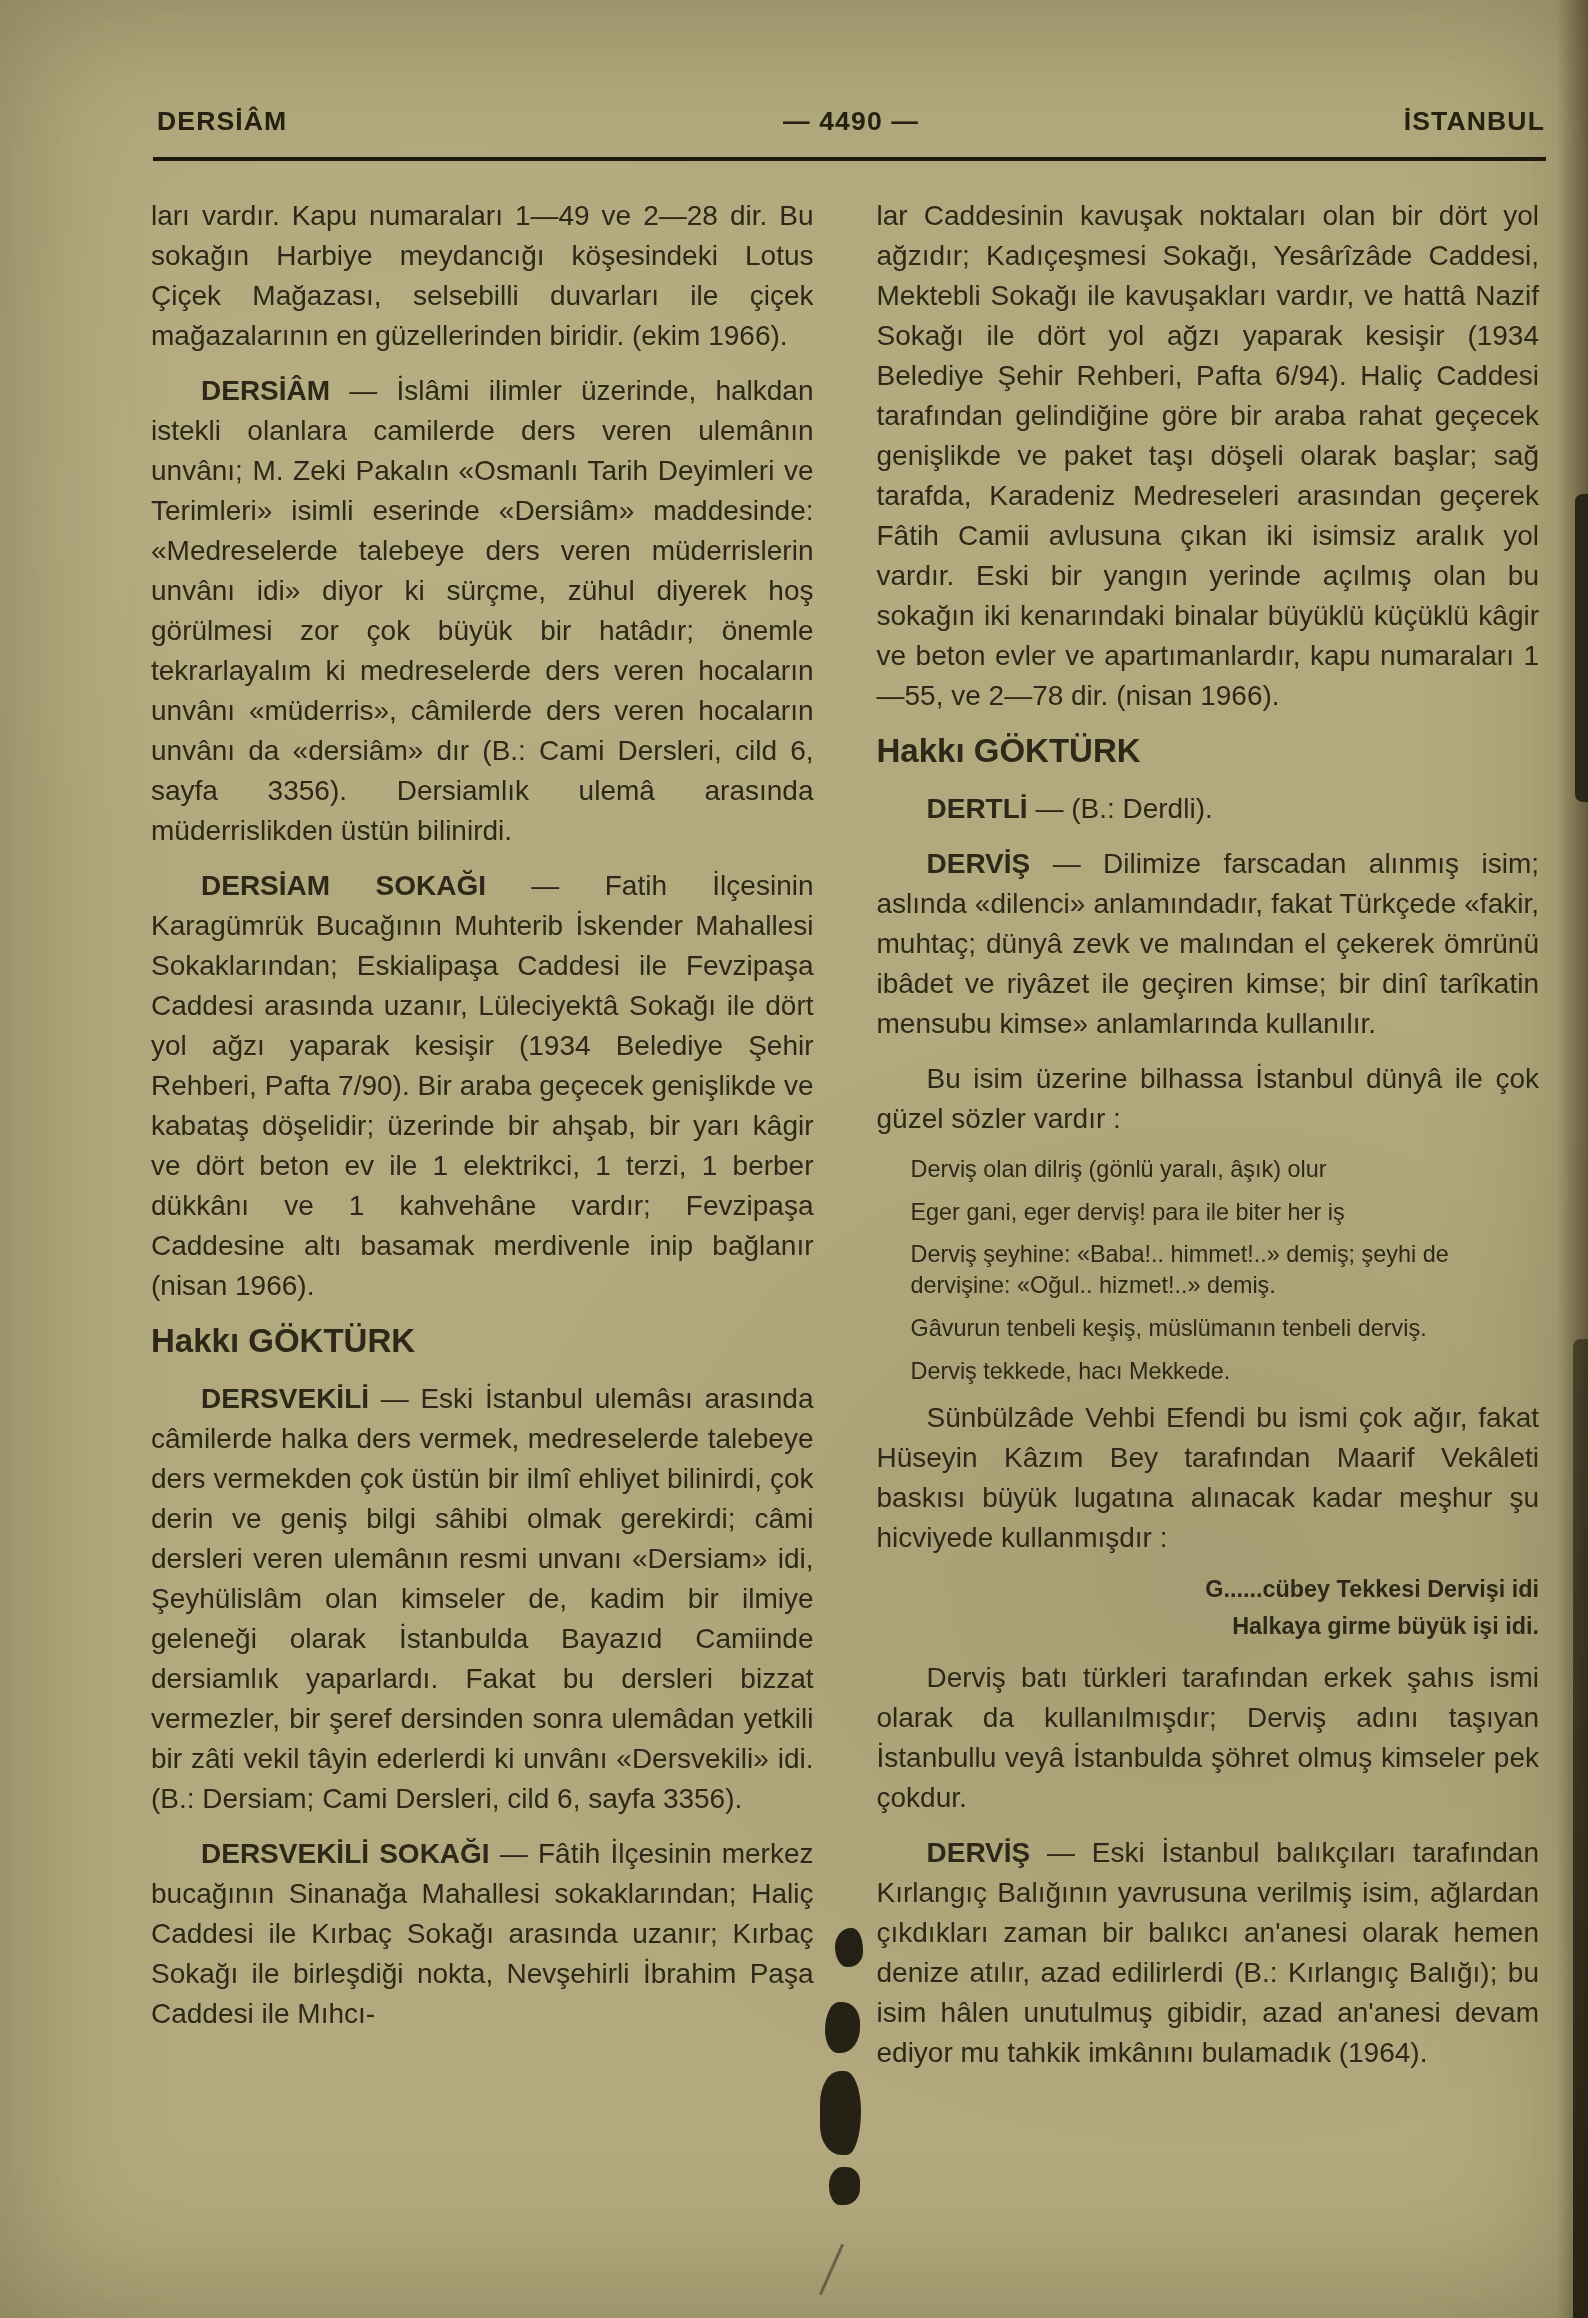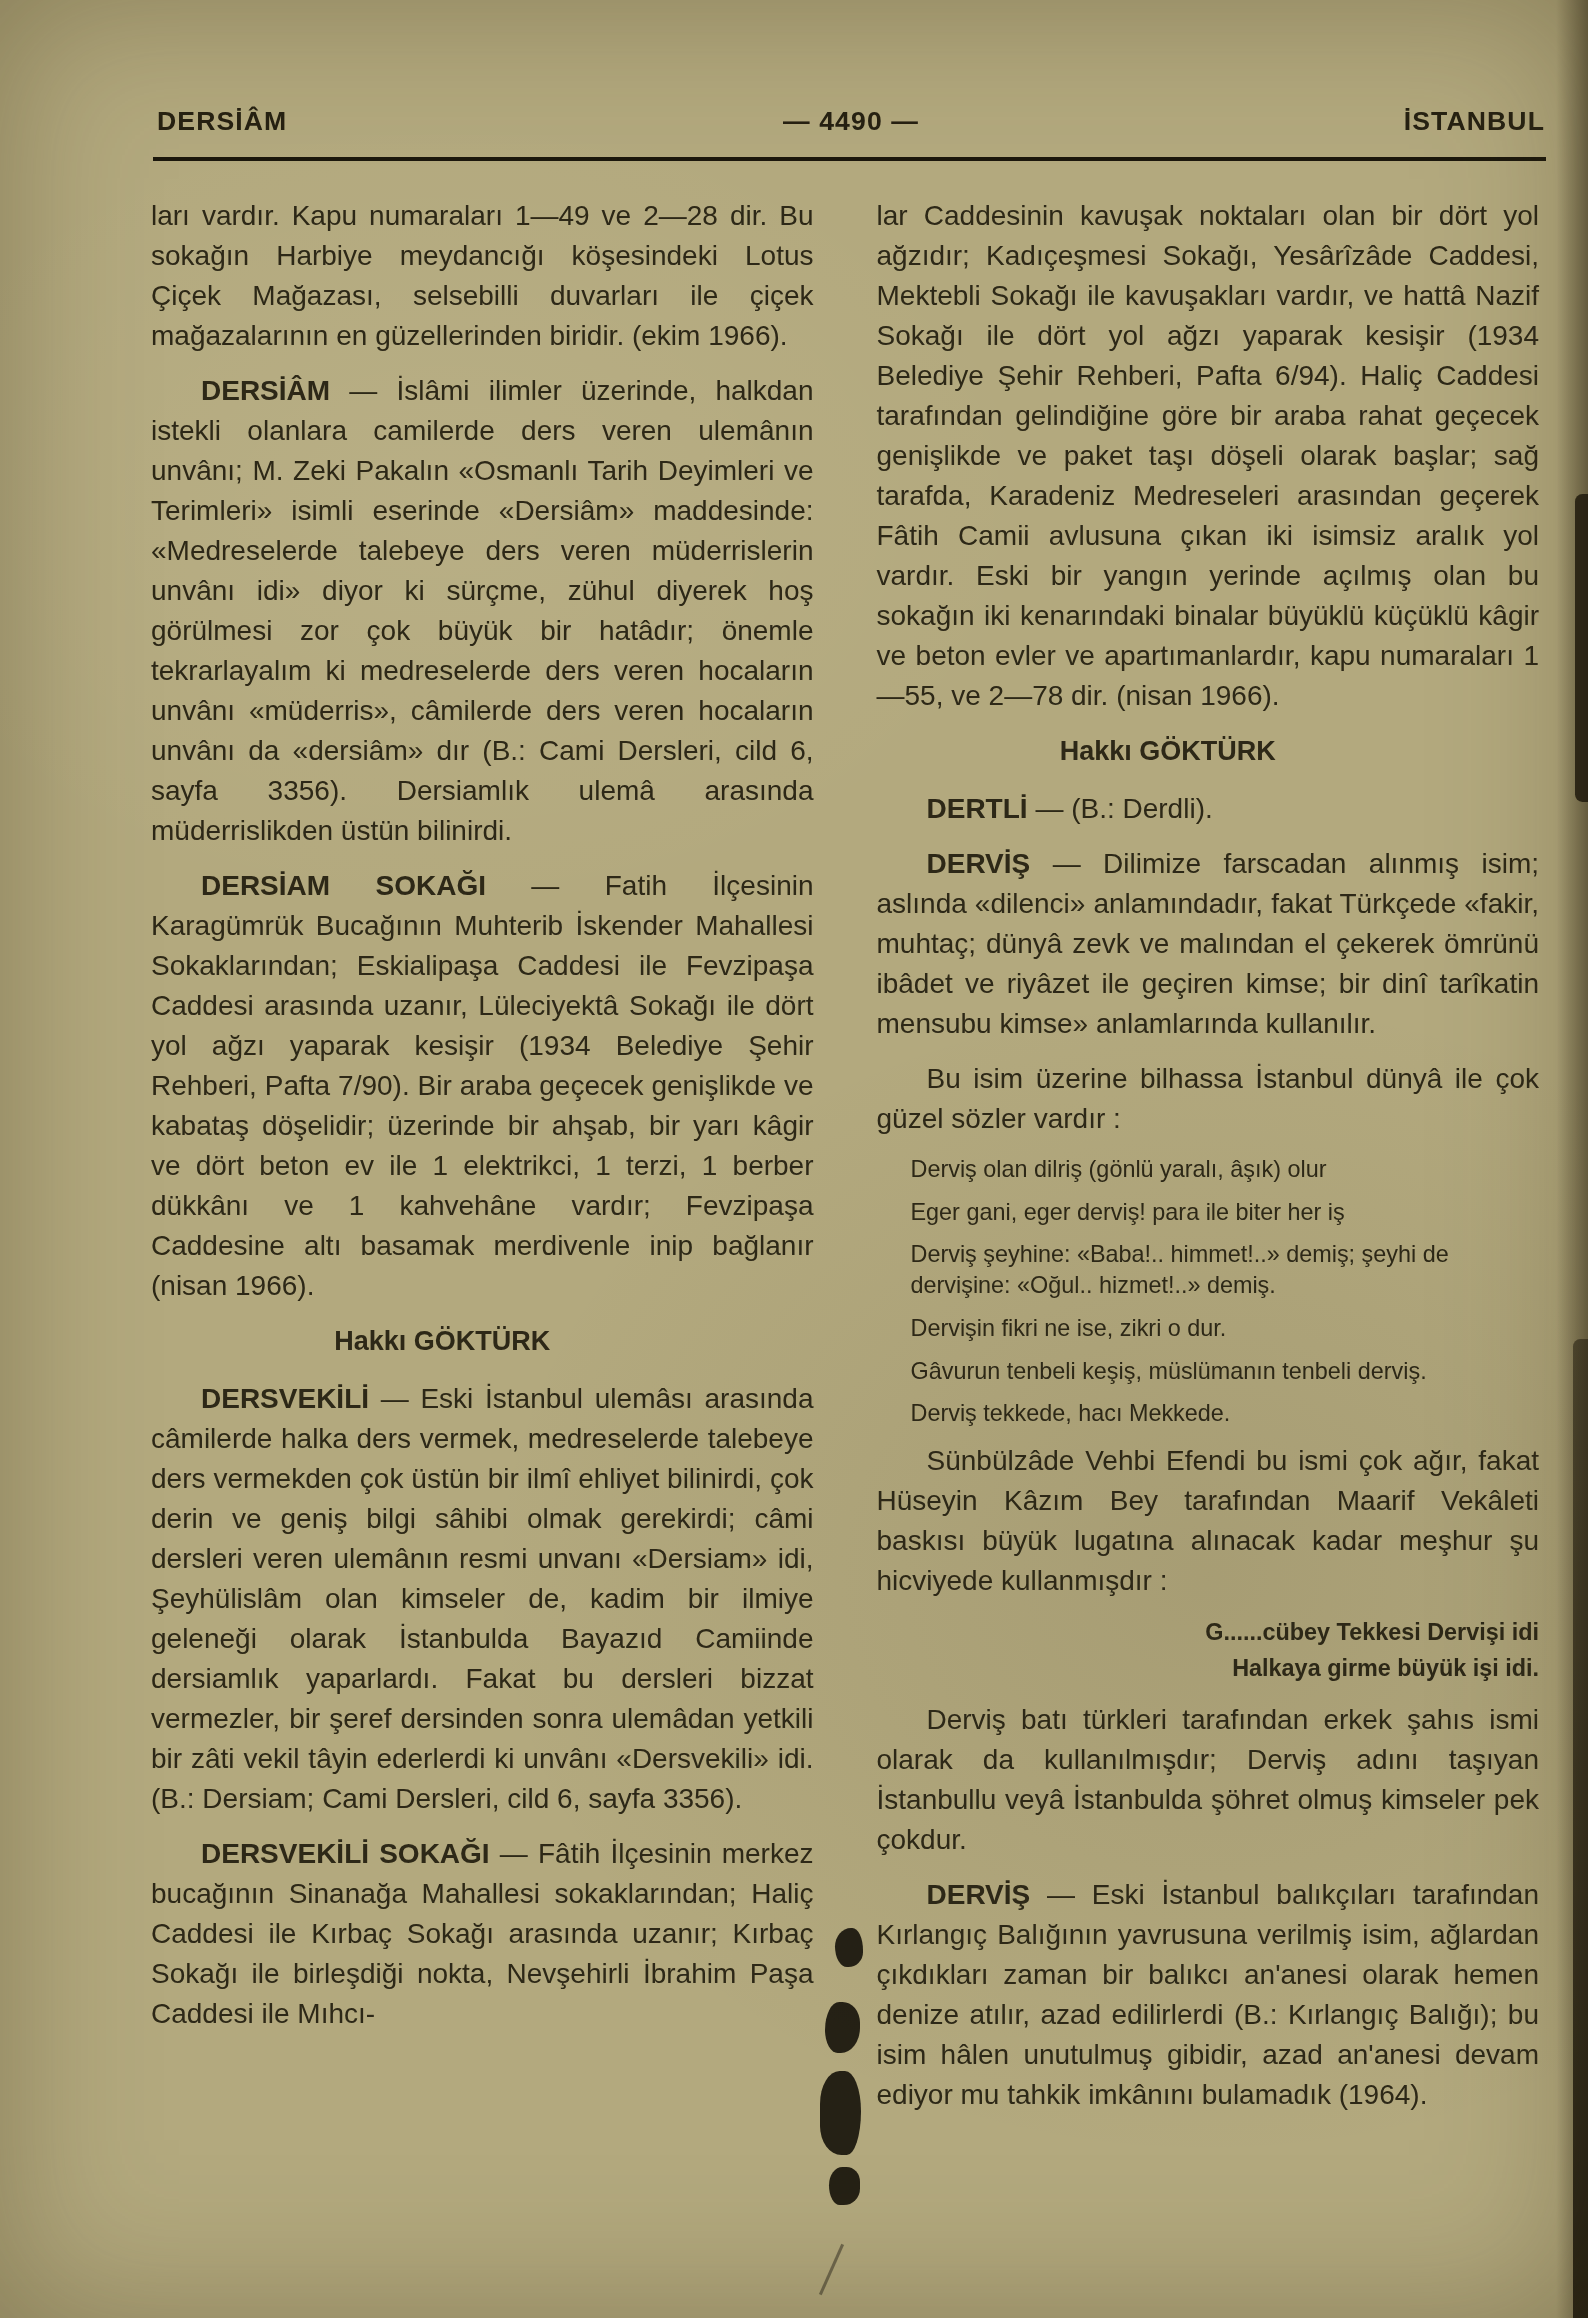--- a/index.html
+++ b/index.html
@@ -38,22 +38,22 @@
     display:flex; gap:63px;
     font-size:28px; line-height:40px;
     text-align:justify;
   }
   .col { width:663px; }
   .col p { margin:0 0 15px 0; }
   .cont  { text-indent:0; }
   .entry { text-indent:50px; }
   .hw    { font-weight:bold; }
   .sig {
-    text-align:center; padding-right:80px;
-    font-weight:bold; font-size:27px;
+    text-align:left; padding-right:80px;
+    font-weight:bold; font-size:33px;
     margin:2.1px 0 18px 0 !important;
     text-indent:0;
   }
   .intro { text-indent:50px; }
   .verse {
     font-size:23.4px; line-height:31px;
     margin:0 0 11.7px 34px !important;
     text-align:left; text-indent:0;
   }
   .couplet {
@@ -124,21 +124,20 @@
 
       <p class="entry"><span class="hw">DERTLİ</span><span> — (B.: Derdli).</span></p>
 
       <p class="entry"><span class="hw">DERVİŞ</span><span> — Dilimize farscadan alınmış isim; aslında «dilenci» anlamındadır, fakat Türkçede «fakir, muhtaç; dünyâ zevk ve malından el çekerek ömrünü ibâdet ve riyâzet ile geçiren kimse; bir dinî tarîkatin mensubu kimse» anlamlarında kullanılır.</span></p>
 
       <p class="intro">Bu isim üzerine bilhassa İstanbul dünyâ ile çok güzel sözler vardır :</p>
 
       <p class="verse">Derviş olan dilriş (gönlü yaralı, âşık) olur</p>
       <p class="verse">Eger gani, eger derviş! para ile biter her iş</p>
       <p class="verse">Derviş şeyhine: «Baba!.. himmet!..» demiş; şeyhi de dervişine: «Oğul.. hizmet!..» demiş.</p>
-      <p class="verse">Dervişin fikri ne ise, zikri o dur.</p>
       <p class="verse">Gâvurun tenbeli keşiş, müslümanın tenbeli derviş.</p>
       <p class="verse">Derviş tekkede, hacı Mekkede.</p>
 
       <p class="intro">Sünbülzâde Vehbi Efendi bu ismi çok ağır, fakat Hüseyin Kâzım Bey tarafından Maarif Vekâleti baskısı büyük lugatına alınacak kadar meşhur şu hicviyede kullanmışdır :</p>
 
       <p class="couplet">G......cübey Tekkesi Dervişi idi</p>
       <p class="couplet last">Halkaya girme büyük işi idi.</p>
 
       <p class="intro">Derviş batı türkleri tarafından erkek şahıs ismi olarak da kullanılmışdır; Derviş adını taşıyan İstanbullu veyâ İstanbulda şöhret olmuş kimseler pek çokdur.</p>
 

